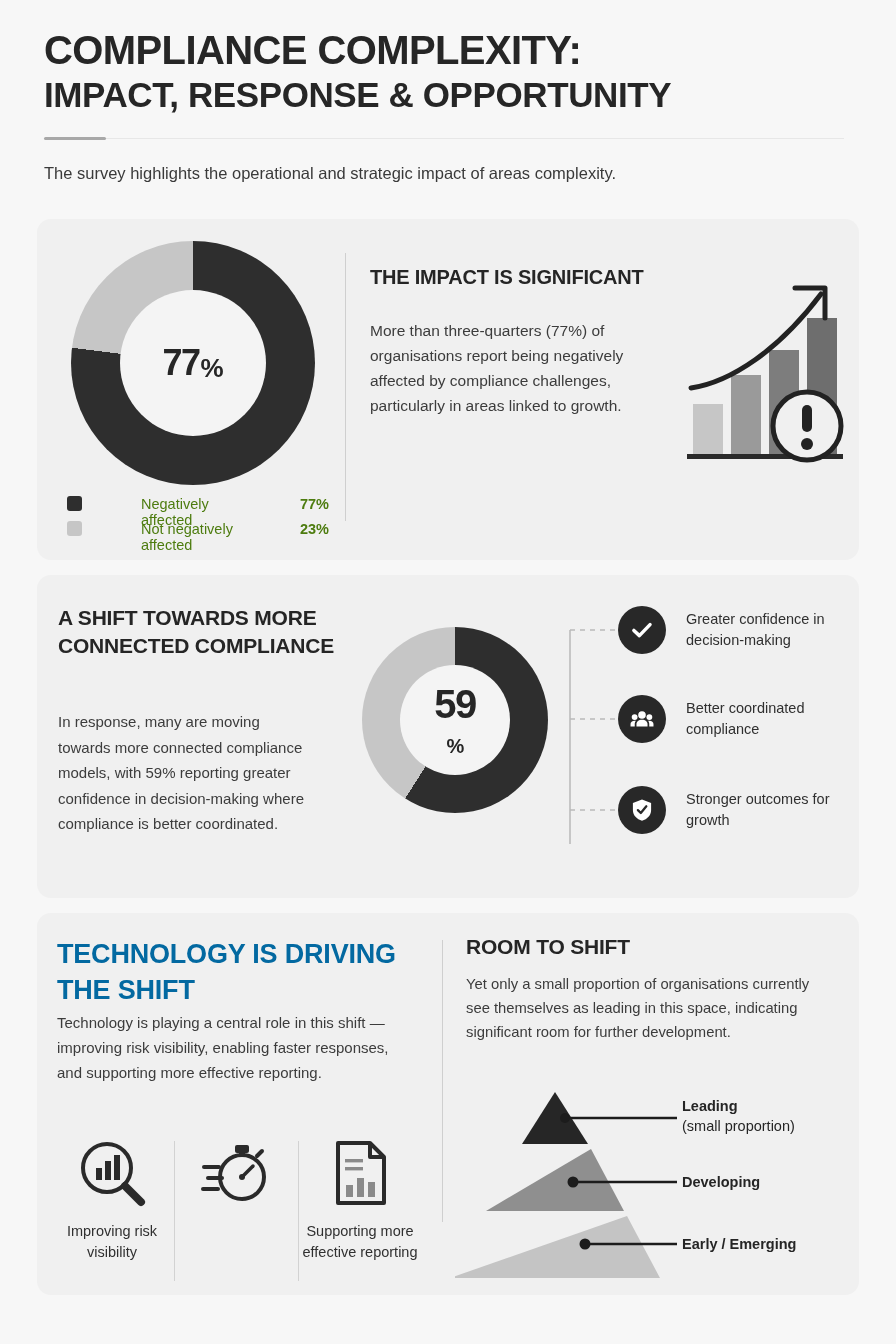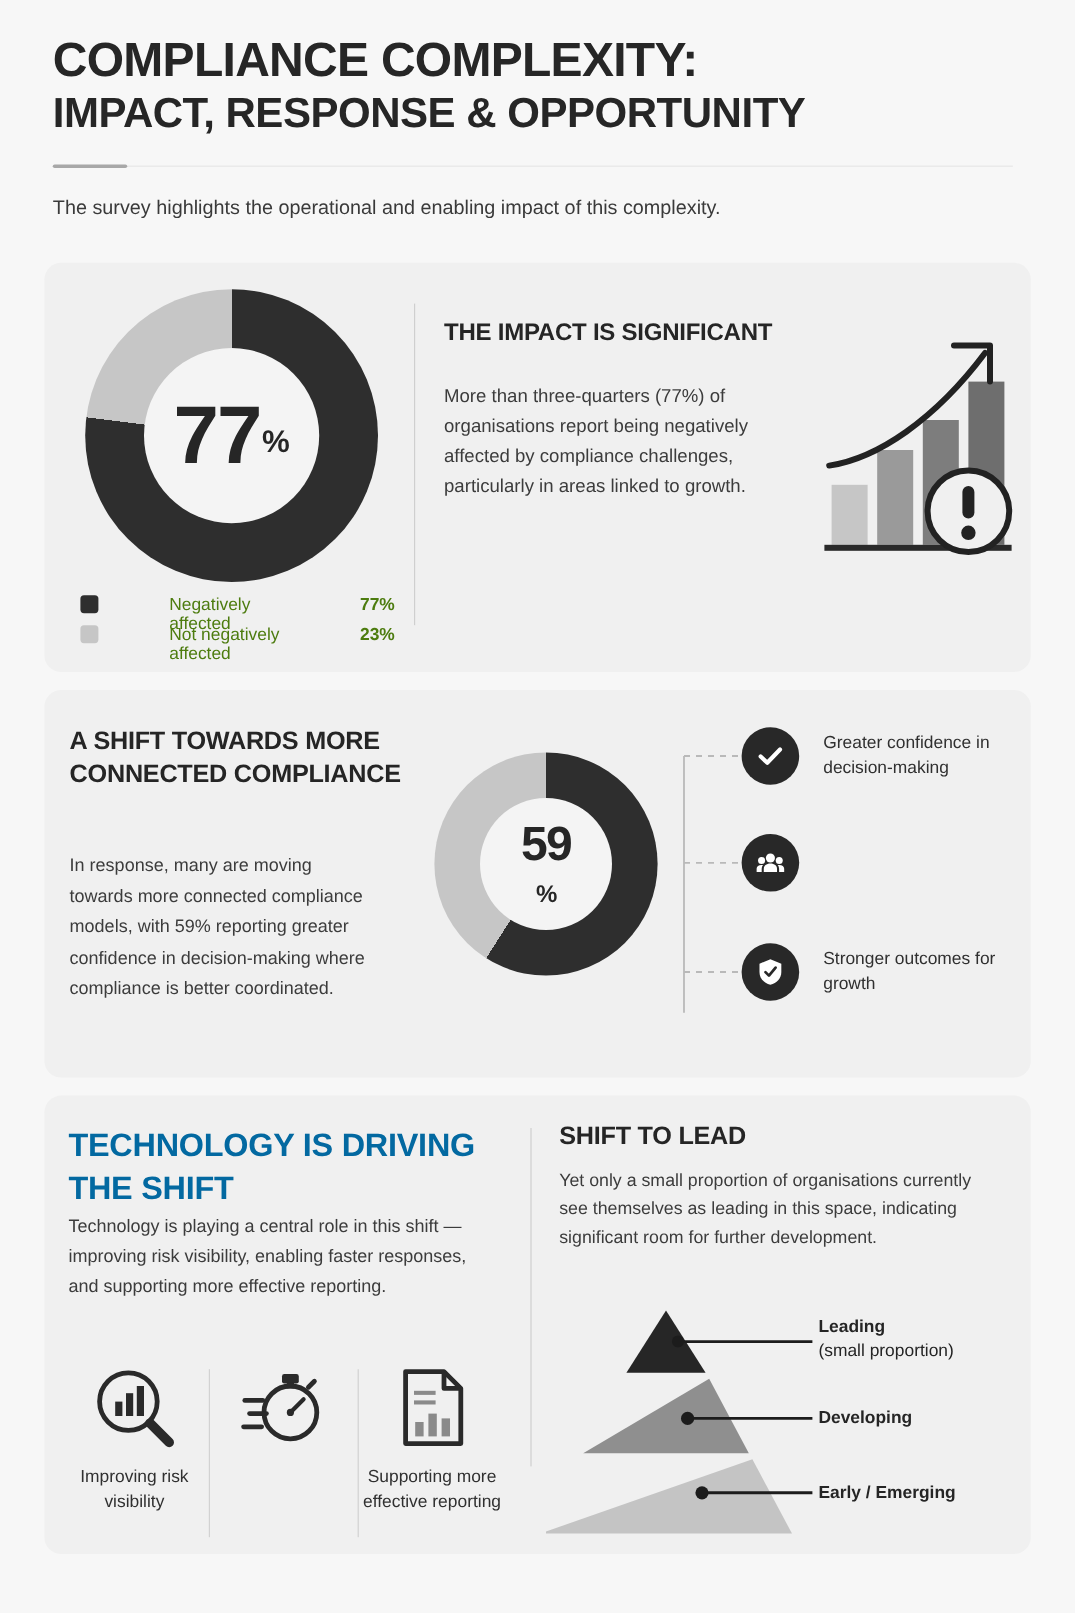--- a/index.html
+++ b/index.html
@@ -41,21 +41,21 @@
   .donut { position: absolute; border-radius: 50%; }
   .donut .hole {
     position: absolute; border-radius: 50%; background: #f4f4f4;
     display: flex; align-items: center; justify-content: center;
   }
   .donut-num { font-weight: 700; color: #262626; letter-spacing: -1.5px; }
   .donut-pct { font-weight: 700; color: #262626; }
 
   #donut77 { left: 71px; top: 241px; width: 244px; height: 244px; }
   #donut77 .hole { left: 49px; top: 49px; width: 146px; height: 146px; }
-  #donut77 .donut-num { font-size: 68px; }
+  #donut77 .donut-num { font-size: 36px; }
   #donut77 .donut-pct { font-size: 26px; margin-left: 1px; margin-top: 10px; }
 
   #donut59 { left: 362px; top: 627px; width: 186px; height: 186px; }
   #donut59 .hole { left: 38px; top: 38px; width: 110px; height: 110px; flex-direction: column; }
   #donut59 .donut-num { font-size: 40px; }
   #donut59 .donut-pct { font-size: 20px; margin-left: 1px; margin-top: 8px; }
 
   
   .legend { position: absolute; left: 67px; top: 496px; width: 262px; }
   .legend-row { display: flex; align-items: flex-start; height: 25px; font-size: 14.5px; color: #4d7c0f; gap: 47px; }
@@ -125,21 +125,21 @@
 
 <div class="page">
 
   <div class="header">
     <div class="title-l1">COMPLIANCE COMPLEXITY:</div>
     <div class="title-l2">IMPACT, RESPONSE &amp; OPPORTUNITY</div>
     <div class="rule-wrap">
       <div class="rule-faint"></div>
       <div class="rule-accent"></div>
     </div>
-    <div class="subtitle">The survey highlights the operational and enabling impact of this complexity.</div>
+    <div class="subtitle">The survey highlights the operational and strategic impact of areas complexity.</div>
   </div>
 
   <div class="card" id="card-impact"></div>
 
   <div class="donut" id="donut77" style="background: conic-gradient(#2e2e2e 0deg 277.2deg, #c6c6c6 277.2deg 360deg);">
     <div class="hole">
       <span class="donut-num">77</span>
         <span class="donut-pct">%</span>
     </div>
   </div>
@@ -208,20 +208,21 @@
       <span class="bcircle">
         <svg width="26" height="26" viewBox="0 0 24 24" fill="#fff">
           <circle cx="12" cy="8.3" r="3.5"></circle>
           <circle cx="5.2" cy="10.2" r="2.7"></circle>
           <circle cx="18.8" cy="10.2" r="2.7"></circle>
           <path d="M12 12.6c-3.2 0-5.1 1.8-5.1 4.1V19h10.2v-2.3c0-2.3-1.9-4.1-5.1-4.1z"></path>
           <path d="M5.2 13.6c-2.3 0-3.8 1.3-3.8 3V19h3.9v-2.3c0-1.2.4-2.3 1.1-3.1z"></path>
           <path d="M18.8 13.6c2.3 0 3.8 1.3 3.8 3V19h-3.9v-2.3c0-1.2-.4-2.3-1.1-3.1z"></path>
         </svg>
       </span>
+      <span class="blabel">Better coordinated compliance</span>
     </div>
 
     <div class="brow" style="top:174px;">
       <span class="bcircle">
         <svg width="26" height="26" viewBox="0 0 24 24">
           <path d="M12 2.2 L20.4 5.6 V12c0 5.1-3.6 8.5-8.4 9.9C7.2 20.5 3.6 17.1 3.6 12V5.6z" fill="#fff"></path>
           <path d="M8.2 12.1 L10.9 14.8 L16 8.6" fill="none" stroke="#282828" stroke-width="2.1" stroke-linecap="round" stroke-linejoin="round"></path>
         </svg>
       </span>
       <span class="blabel">Stronger outcomes for growth</span>
@@ -266,21 +267,21 @@
         <rect x="21" y="22" width="18" height="3.4" fill="#8a8a8a"></rect>
         <rect x="21" y="30" width="18" height="3.4" fill="#8a8a8a"></rect>
         <rect x="22" y="48" width="7" height="12" fill="#8a8a8a"></rect>
         <rect x="33" y="41" width="7" height="19" fill="#8a8a8a"></rect>
         <rect x="44" y="45" width="7" height="15" fill="#8a8a8a"></rect>
       </svg>
       <div class="tcap">Supporting more effective reporting</div>
     </div>
   </div>
 
-  <div class="lead-head">SHIFT TO LEAD</div>
+  <div class="lead-head">ROOM TO SHIFT</div>
   <div class="lead-body">Yet only a small proportion of organisations currently see themselves as leading in this space, indicating significant room for further development.</div>
 
   <svg class="pyramid" viewBox="0 0 400 205">
     <polygon points="100,10 133,62 67,62" fill="#262626"></polygon>
     <polygon points="136,67 169,129 31,129" fill="#8f8f8f"></polygon>
     <polygon points="172,134 205,196 -5,196" fill="#c4c4c4"></polygon>
     <circle cx="110" cy="36" r="5" fill="#1c1c1c"></circle>
     <path d="M110 36 L222 36" stroke="#1c1c1c" stroke-width="2.4"></path>
     <circle cx="118" cy="100" r="5.5" fill="#1c1c1c"></circle>
     <path d="M118 100 L222 100" stroke="#1c1c1c" stroke-width="2.4"></path>

